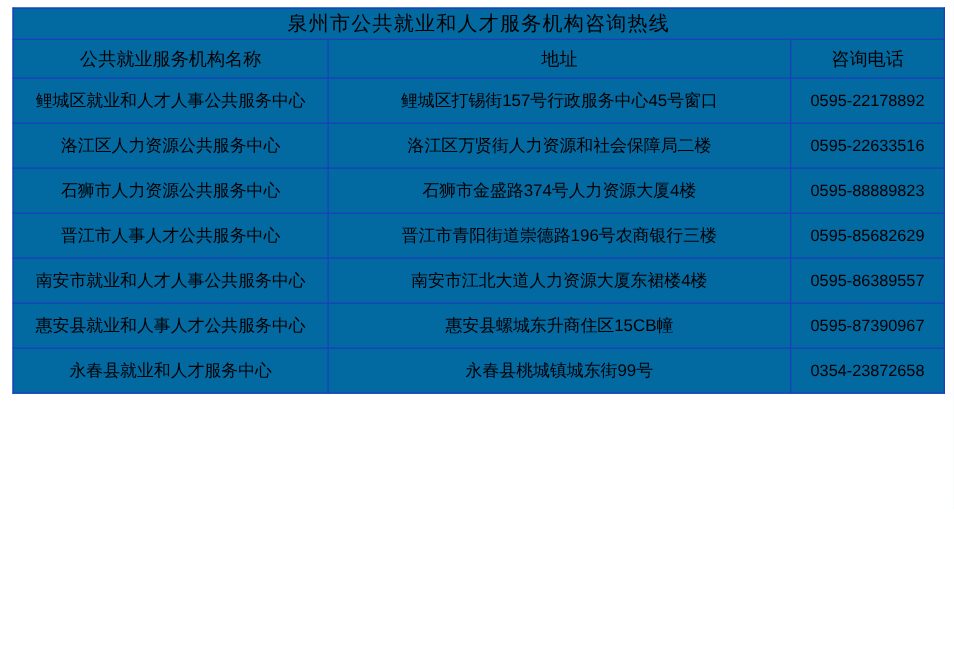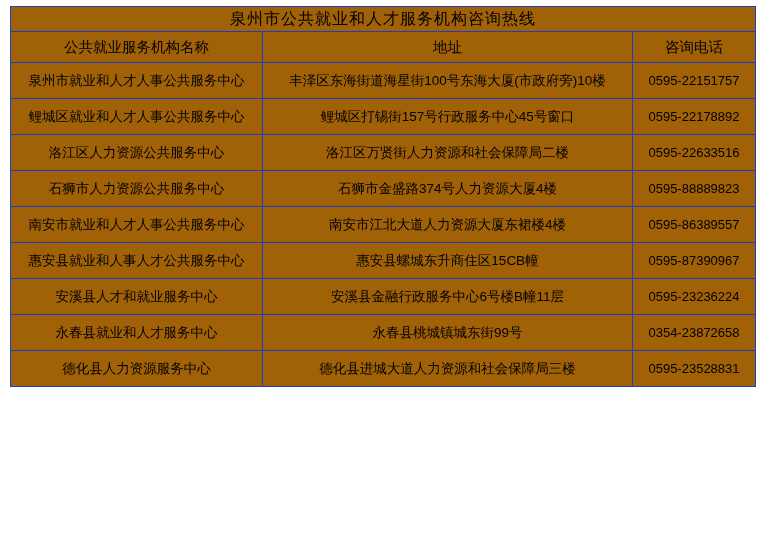--- a/index.html
+++ b/index.html
@@ -24,21 +24,21 @@
   .table-wrap {
     position: absolute;
     left: 10px;
     top: 6px;
     width: 745px;
   }
   table.hotline {
     border-collapse: collapse;
     width: 745px;
     table-layout: fixed;
-    background: #a16207;
+    background: #0369a1;
   }
   table.hotline td, table.hotline th {
     border: 1px solid #1a3fbf;
     padding: 0;
     text-align: center;
     vertical-align: middle;
     font-weight: normal;
   }
   .title-cell {
     height: 24px;
@@ -80,60 +80,50 @@
         <tr>
           <td class="title-cell" colspan="3">泉州市公共就业和人才服务机构咨询热线</td>
         </tr>
         <tr>
           <th class="head-cell">公共就业服务机构名称</th>
           <th class="head-cell">地址</th>
           <th class="head-cell">咨询电话</th>
         </tr>
 
         <tr>
-          <td class="body-cell">泉州市就业和人才人事公共服务中心</td>
-          <td class="body-cell">丰泽区东海街道海星街100号东海大厦(市政府旁)10楼</td>
-          <td class="body-cell cell-phone">0595-22151757</td>
-        </tr>
-        <tr>
           <td class="body-cell">鲤城区就业和人才人事公共服务中心</td>
           <td class="body-cell">鲤城区打锡街157号行政服务中心45号窗口</td>
           <td class="body-cell cell-phone">0595-22178892</td>
         </tr>
         <tr>
           <td class="body-cell">洛江区人力资源公共服务中心</td>
           <td class="body-cell">洛江区万贤街人力资源和社会保障局二楼</td>
           <td class="body-cell cell-phone">0595-22633516</td>
         </tr>
         <tr>
           <td class="body-cell">石狮市人力资源公共服务中心</td>
           <td class="body-cell">石狮市金盛路374号人力资源大厦4楼</td>
           <td class="body-cell cell-phone">0595-88889823</td>
         </tr>
         <tr>
+          <td class="body-cell">晋江市人事人才公共服务中心</td>
+          <td class="body-cell">晋江市青阳街道崇德路196号农商银行三楼</td>
+          <td class="body-cell cell-phone">0595-85682629</td>
+        </tr>
+        <tr>
           <td class="body-cell">南安市就业和人才人事公共服务中心</td>
           <td class="body-cell">南安市江北大道人力资源大厦东裙楼4楼</td>
           <td class="body-cell cell-phone">0595-86389557</td>
         </tr>
         <tr>
           <td class="body-cell">惠安县就业和人事人才公共服务中心</td>
           <td class="body-cell">惠安县螺城东升商住区15CB幢</td>
           <td class="body-cell cell-phone">0595-87390967</td>
         </tr>
         <tr>
-          <td class="body-cell">安溪县人才和就业服务中心</td>
-          <td class="body-cell">安溪县金融行政服务中心6号楼B幢11层</td>
-          <td class="body-cell cell-phone">0595-23236224</td>
-        </tr>
-        <tr>
           <td class="body-cell">永春县就业和人才服务中心</td>
           <td class="body-cell">永春县桃城镇城东街99号</td>
           <td class="body-cell cell-phone">0354-23872658</td>
-        </tr>
-        <tr>
-          <td class="body-cell">德化县人力资源服务中心</td>
-          <td class="body-cell">德化县进城大道人力资源和社会保障局三楼</td>
-          <td class="body-cell cell-phone">0595-23528831</td>
         </tr>
       </tbody>
     </table>
   </div>
 </div>
 
 </body></html>

